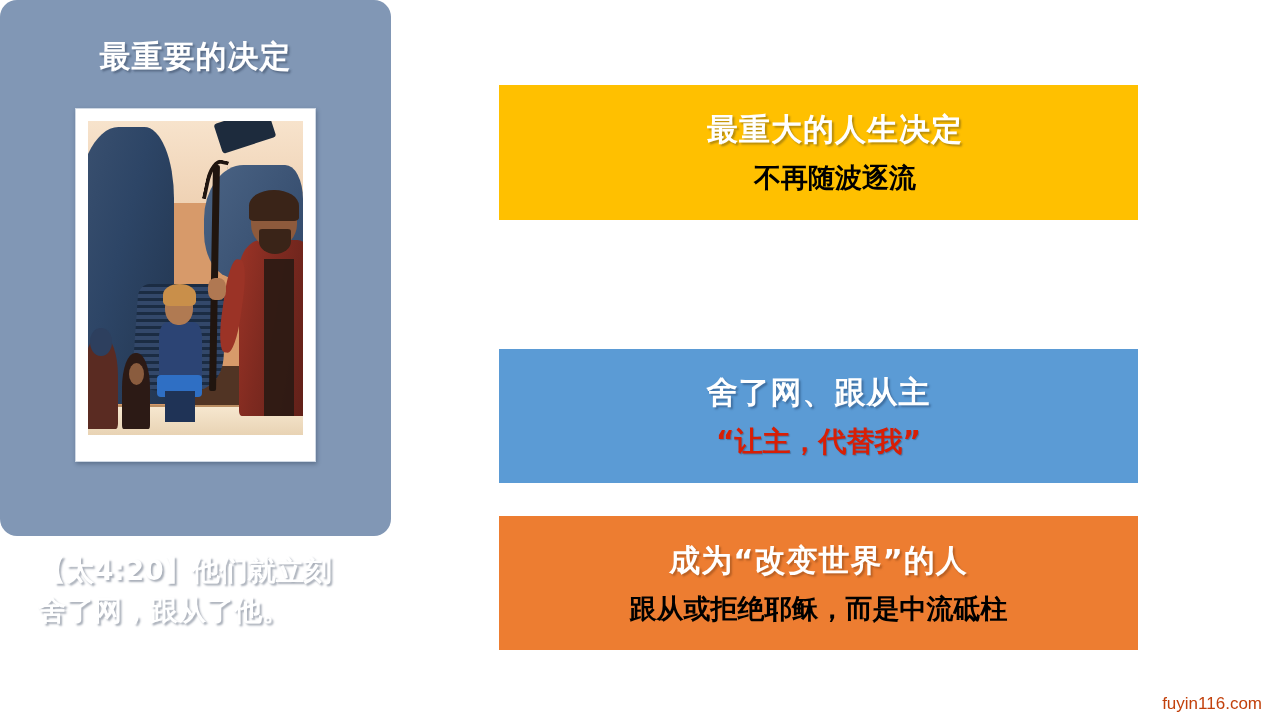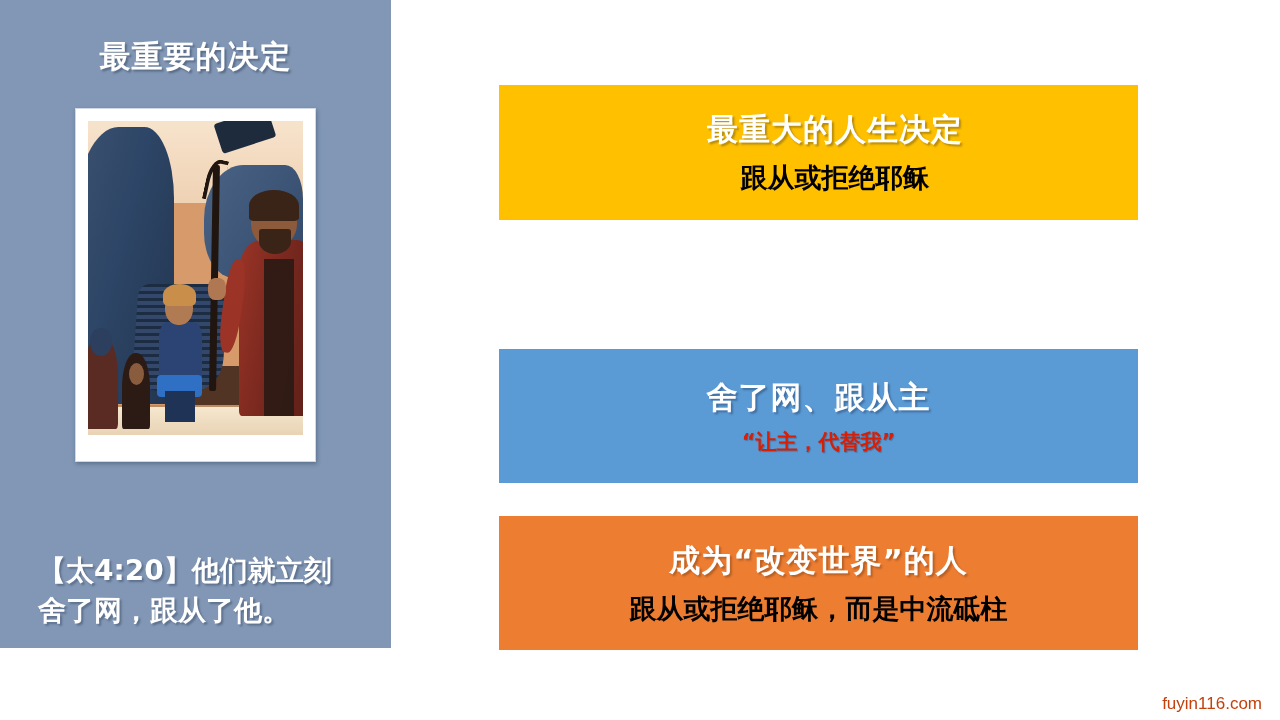--- a/index.html
+++ b/index.html
@@ -20,22 +20,23 @@
     inset: 0;
     background: #ffffff;
   }
 
   
   .sidebar {
     position: absolute;
     left: 0;
     top: 0;
     width: 391px;
-    height: 648px;
+    height: 536px;
     background: #8197b5;
+    border-radius: 17px;
   }
   .sidebar-title {
     position: absolute;
     left: 0;
     top: 36px;
     width: 391px;
     text-align: center;
     color: #ffffff;
     font-size: 31px;
     font-weight: bold;
@@ -296,21 +297,21 @@
   .box-blue .line-main  { text-shadow: 2px 2px 2px rgba(30,60,100,0.45); }
   .box-orange .line-main{ text-shadow: 2px 2px 2px rgba(120,60,20,0.45); }
 
   .line-sub {
     font-size: 27px;
     font-weight: bold;
     color: #000000;
     margin: 0;
   }
   .line-sub-red {
-    font-size: 21px;
+    font-size: 28px;
     font-weight: bold;
     color: #D81E05;
     margin: 0;
     text-shadow: 1px 1px 1px rgba(40,60,90,0.40);
   }
 
   
   .watermark {
     position: absolute;
     right: 18px;
@@ -365,21 +366,21 @@
         <div class="ph-crowd-b"></div>
         <div class="ph-crowd-b-face"></div>
       </div>
     </div>
 
     <div class="scripture">【太4:20】他们就立刻舍了网，跟从了他。</div>
   </div>
 
   <div class="box box-yellow">
     <div class="line-main">最重大的人生决定</div>
-    <div class="line-sub">跟从或拒绝耶稣</div>
+    <div class="line-sub">不再随波逐流</div>
   </div>
 
   <div class="box box-blue">
     <div class="line-main">舍了网、跟从主</div>
     <div class="line-sub-red">“让主，代替我”</div>
   </div>
 
   <div class="box box-orange">
     <div class="line-main">成为“改变世界”的人</div>
     <div class="line-sub">跟从或拒绝耶稣，而是中流砥柱</div>

